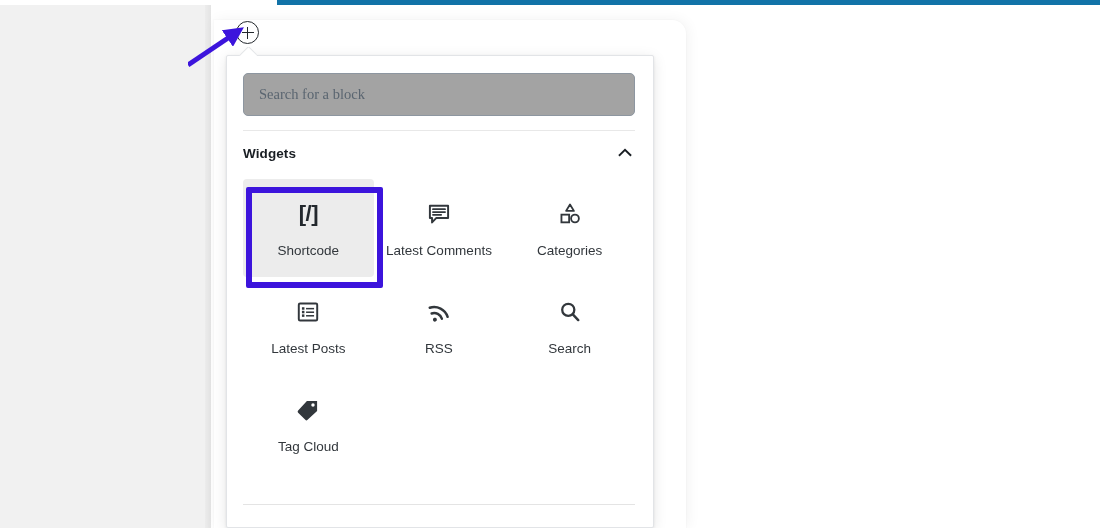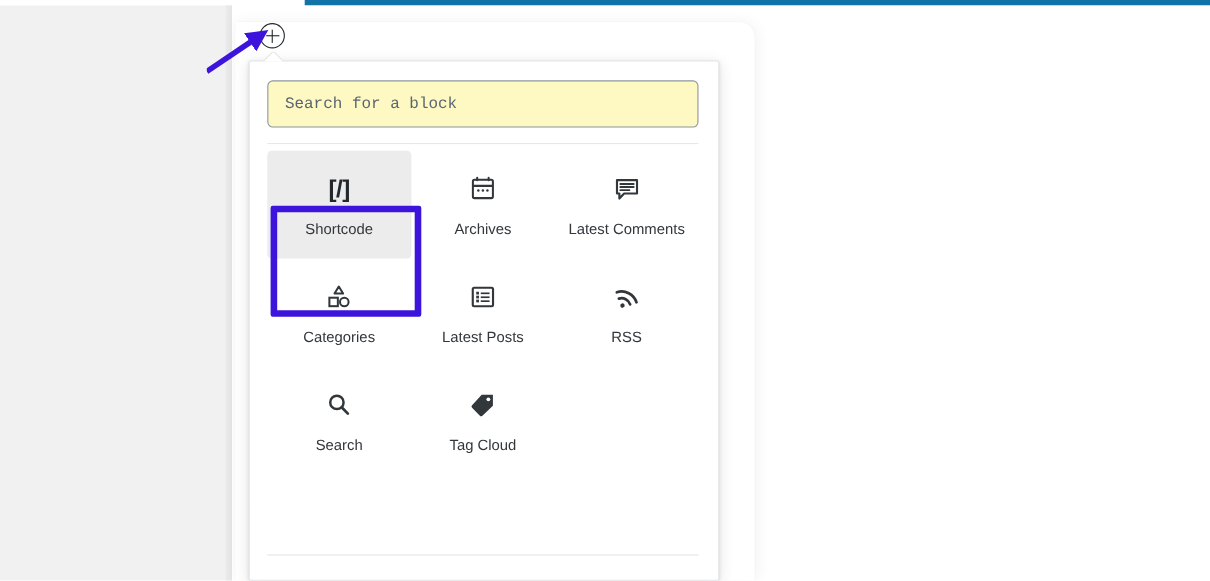--- a/index.html
+++ b/index.html
@@ -144,24 +144,24 @@
   }
 
   .panel-inner { padding: 17px 16px 0 16px; }
 
   
   .search-field {
     display: block;
     width: 392px;
     height: 43px;
     padding: 0 15px;
-    font-family: Liberation Mono, monospace;
+    font-family: Liberation Serif, serif;
     font-size: 14.5px;
     color: #32373c;
-    background: #fef9c3;
+    background: #a3a3a3;
     border: 1px solid #8d96a0;
     border-radius: 5px;
     outline: none;
   }
   .search-field::placeholder { color: #5a6570; opacity: 1; }
 
   .panel-divider {
     width: 392px;
     height: 1px;
     background: #e8e8e8;
@@ -280,43 +280,38 @@
   </svg>
 
   <div class="inserter-panel">
     <div class="panel-caret"></div>
 
     <div class="panel-inner">
       <input class="search-field" type="text" placeholder="Search for a block" style="">
 
       <div class="panel-divider"></div>
 
+      <div class="cat-header">
+        <span class="cat-title">Widgets</span>
+        <span class="chevron-up-wrap">
+          <svg class="chevron-up" viewBox="0 0 24 24" fill="none">
+            <path d="M5.5 14.5 L12 8.2 L18.5 14.5" stroke="#191e23" stroke-width="2.3" stroke-linecap="square" fill="none"></path>
+          </svg>
+        </span>
+      </div>
 
       <div class="block-grid">
 
         <div class="block-tile selected">
           <span class="tile-icon">
             <span class="shortcode-glyph">[/]</span>
           </span>
           <span class="tile-label">Shortcode</span>
         </div>
 
-        <div class="block-tile">
-          <span class="tile-icon">
-            <svg width="26" height="26" viewBox="0 0 24 24">
-              <path d="M7.2 2.4v2 M16.8 2.4v2" stroke="#32373c" stroke-width="1.7" stroke-linecap="round" fill="none"></path>
-              <rect x="3.6" y="4.1" width="16.8" height="15.4" rx="1.4" stroke="#32373c" stroke-width="1.7" fill="none"></rect>
-              <path d="M3.6 9.2 H20.4" stroke="#32373c" stroke-width="1.7" fill="none"></path>
-              <circle cx="8.2" cy="13.1" r="1.05" fill="#32373c"></circle>
-              <circle cx="12" cy="13.1" r="1.05" fill="#32373c"></circle>
-              <circle cx="15.8" cy="13.1" r="1.05" fill="#32373c"></circle>
-            </svg>
-          </span>
-          <span class="tile-label">Archives</span>
-        </div>
 
 
         <div class="block-tile">
           <span class="tile-icon">
             <svg width="26" height="26" viewBox="0 0 24 24">
               <path d="M3.6 4.4 H20.4 V15.6 H9.6 L5.6 19.8 V15.6 H3.6 Z" stroke="#32373c" stroke-width="1.8" stroke-linejoin="round" fill="none"></path>
               <path d="M6.4 7.6 H17.6 M6.4 10.2 H17.6 M6.4 12.8 H14" stroke="#32373c" stroke-width="1.6" stroke-linecap="round"></path>
             </svg>
           </span>
           <span class="tile-label">Latest Comments</span>

